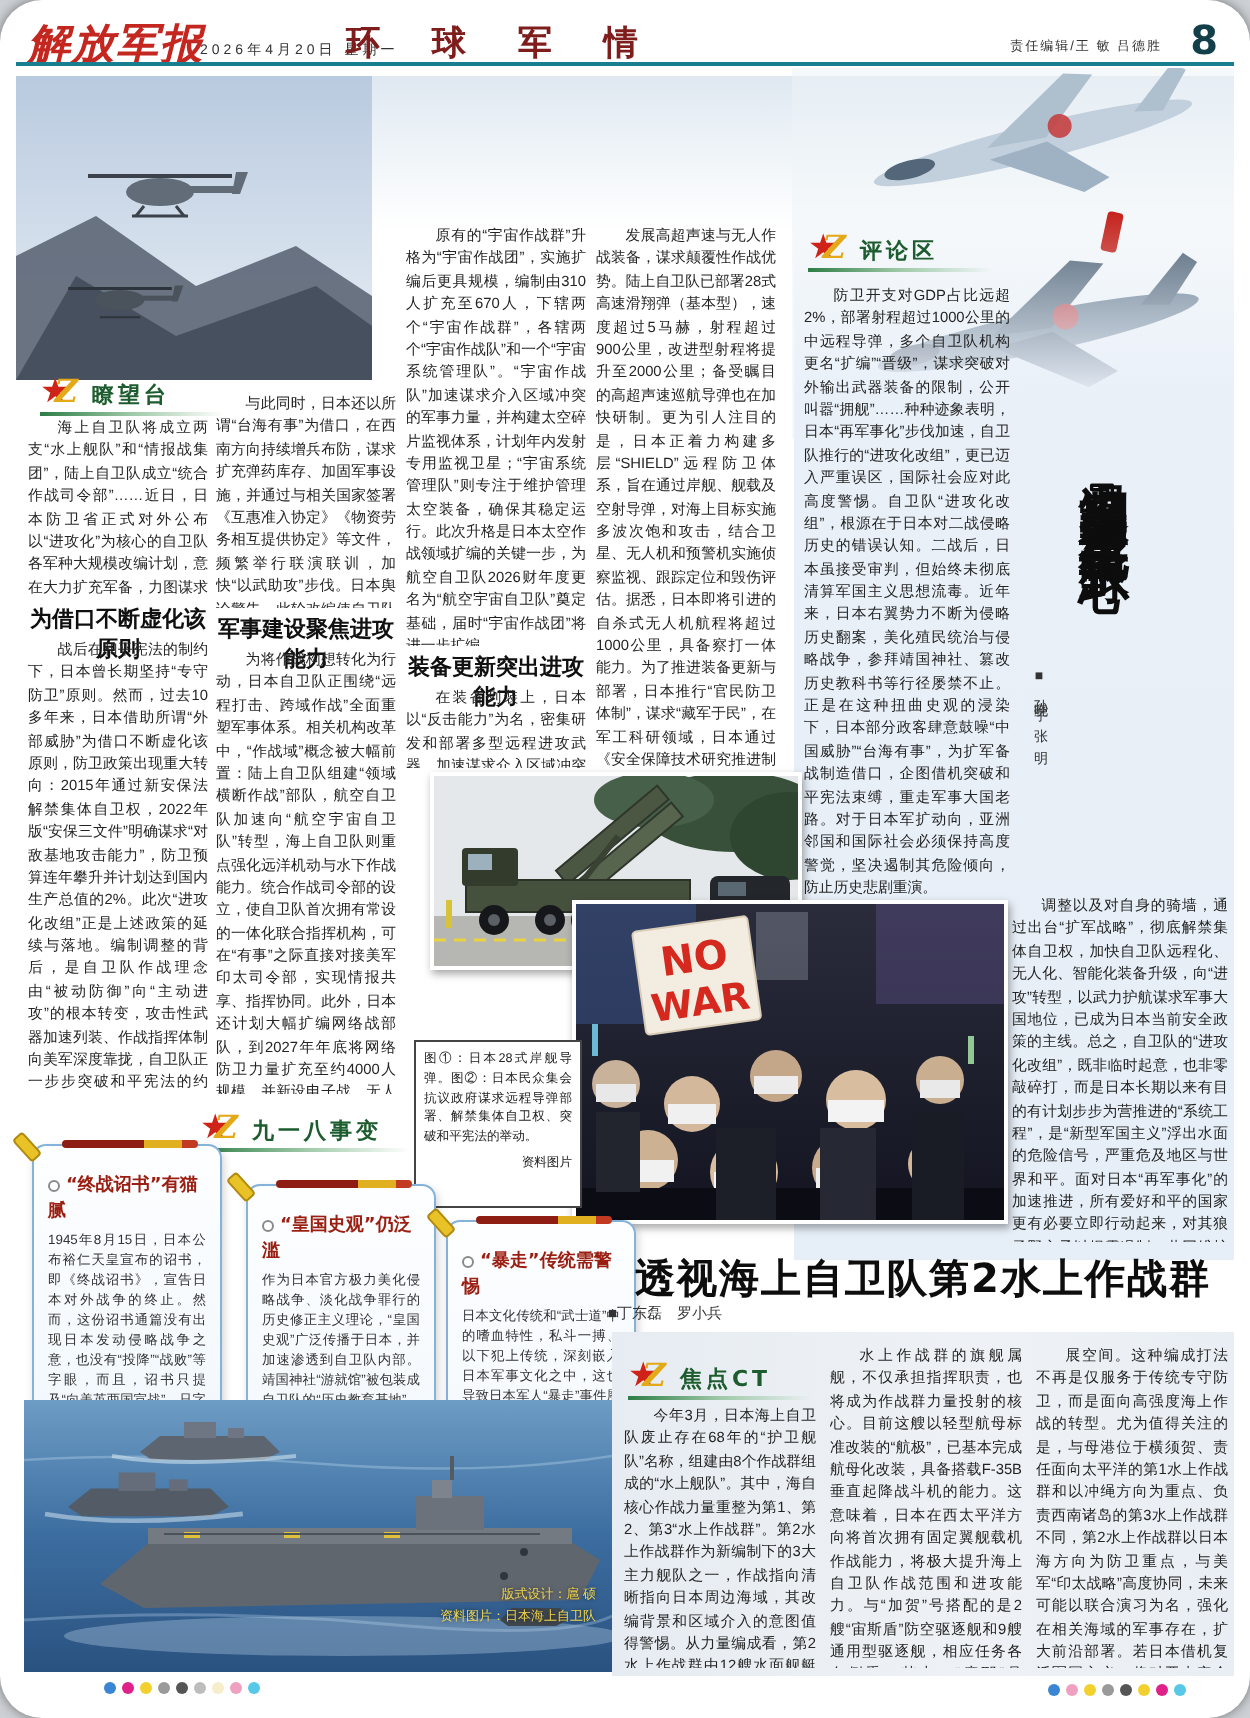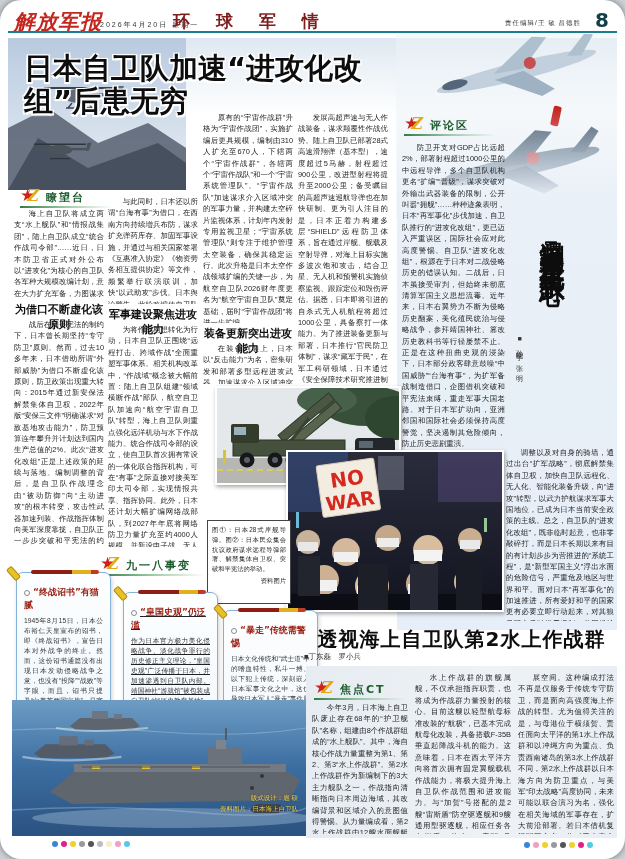--- a/index.html
+++ b/index.html
@@ -168,21 +168,20 @@
       <ellipse cx="85" cy="0" rx="82" ry="10" fill="#5f7488"></ellipse>
       <polygon points="62,-3 108,-32 124,-27 92,-1" fill="#4c6073"></polygon>
       <polygon points="62,3 104,32 120,27 92,1" fill="#42556a"></polygon>
       <polygon points="138,-3 164,-24 170,-18 152,0" fill="#4c6073"></polygon>
       <ellipse cx="22" cy="-2" rx="13" ry="5" fill="#273646"></ellipse>
       <circle cx="100" cy="-5" r="6.5" fill="#c63838" opacity="0.9"></circle>
     </g>
   </svg>
   <div class="abs red-ribbon"></div>
 
-  <div class="abs lead-headline">日本自卫队加速“进攻化改组”后患无穷</div>
 
   <div class="badge" style="left:20px;top:184px;width:92px;">
     <span class="badge-star">★</span>
     <span class="badge-z">Z</span>
     <span class="badge-title">瞭望台</span>
     <div class="badge-line"></div>
   </div>
 
   <div class="abs bodytext" style="left:14px;top:208px;width:90px;height:92px;">海上自卫队将成立两支“水上舰队”和“情报战集团”，陆上自卫队成立“统合作战司令部”……近日，日本防卫省正式对外公布以“进攻化”为核心的自卫队各军种大规模改编计划，意在大力扩充军备，力图谋求先发制人打击能力。分析人士指出，这一系列被日媒称为“进攻化改组”的动作，绝非军队编制的简单调整，而是日本“再军事化”加速转型的重要标志，将对地区安全局势构成严峻挑战。</div>
   <div class="abs subhead" style="left:14px;top:302px;width:90px;">为借口不断虚化该原则</div>
@@ -316,21 +315,21 @@
   </div>
 
   <div class="kbox" style="left:16px;top:572px;width:95px;height:163px;">
     <div class="kbox-bar"></div>
     <div class="kbox-pin"></div>
     <div class="kbox-title"><span class="kbox-ring"></span><span>“终战诏书”有猫腻</span></div>
     <div class="kbox-text" style="height:122px;"><span>1945年8月15日，日本公布裕仁天皇宣布的诏书，即《终战诏书》，宣告日本对外战争的终止。然而，这份诏书通篇没有出现日本发动侵略战争之意，也没有“投降”“战败”等字眼，而且，诏书只提及“向美英两国宣战”，只字不提对中国进行的侵略战争。这种文字游戏，模糊、淡化甚至美化掩盖了日本发动侵略战争的本质，影响了部分日本民众对二战历史和侵略战争性质的认知。</span><span class="kbox-highlight"></span></div>
     <div class="kbox-clip"></div>
   </div>
 
-  <div class="kbox" style="left:123px;top:592px;width:95px;height:170px;text-decoration:underline;">
+  <div class="kbox" style="left:123px;top:592px;width:95px;height:170px;">
     <div class="kbox-bar"></div>
     <div class="kbox-pin"></div>
     <div class="kbox-title"><span class="kbox-ring"></span><span>“皇国史观”仍泛滥</span></div>
     <div class="kbox-text" style="height:129px;"><span>作为日本官方极力美化侵略战争、淡化战争罪行的历史修正主义理论，“皇国史观”广泛传播于日本，并加速渗透到自卫队内部。靖国神社“游就馆”被包装成自卫队的“历史教育基地”，自卫队高级军官参拜靖国神社屡遭披露。2024年4月，陆海上自卫队大批现役军官集体参拜靖国神社事件被曝光，</span><span class="kbox-highlight">引发亚洲邻国和国际社会对日本军队历史观的强烈质疑与高度警惕。</span></div>
     <div class="kbox-clip"></div>
   </div>
 
   <div class="kbox" style="left:223px;top:610px;width:95px;height:170px;">
     <div class="kbox-bar"></div>
     <div class="kbox-pin"></div>

